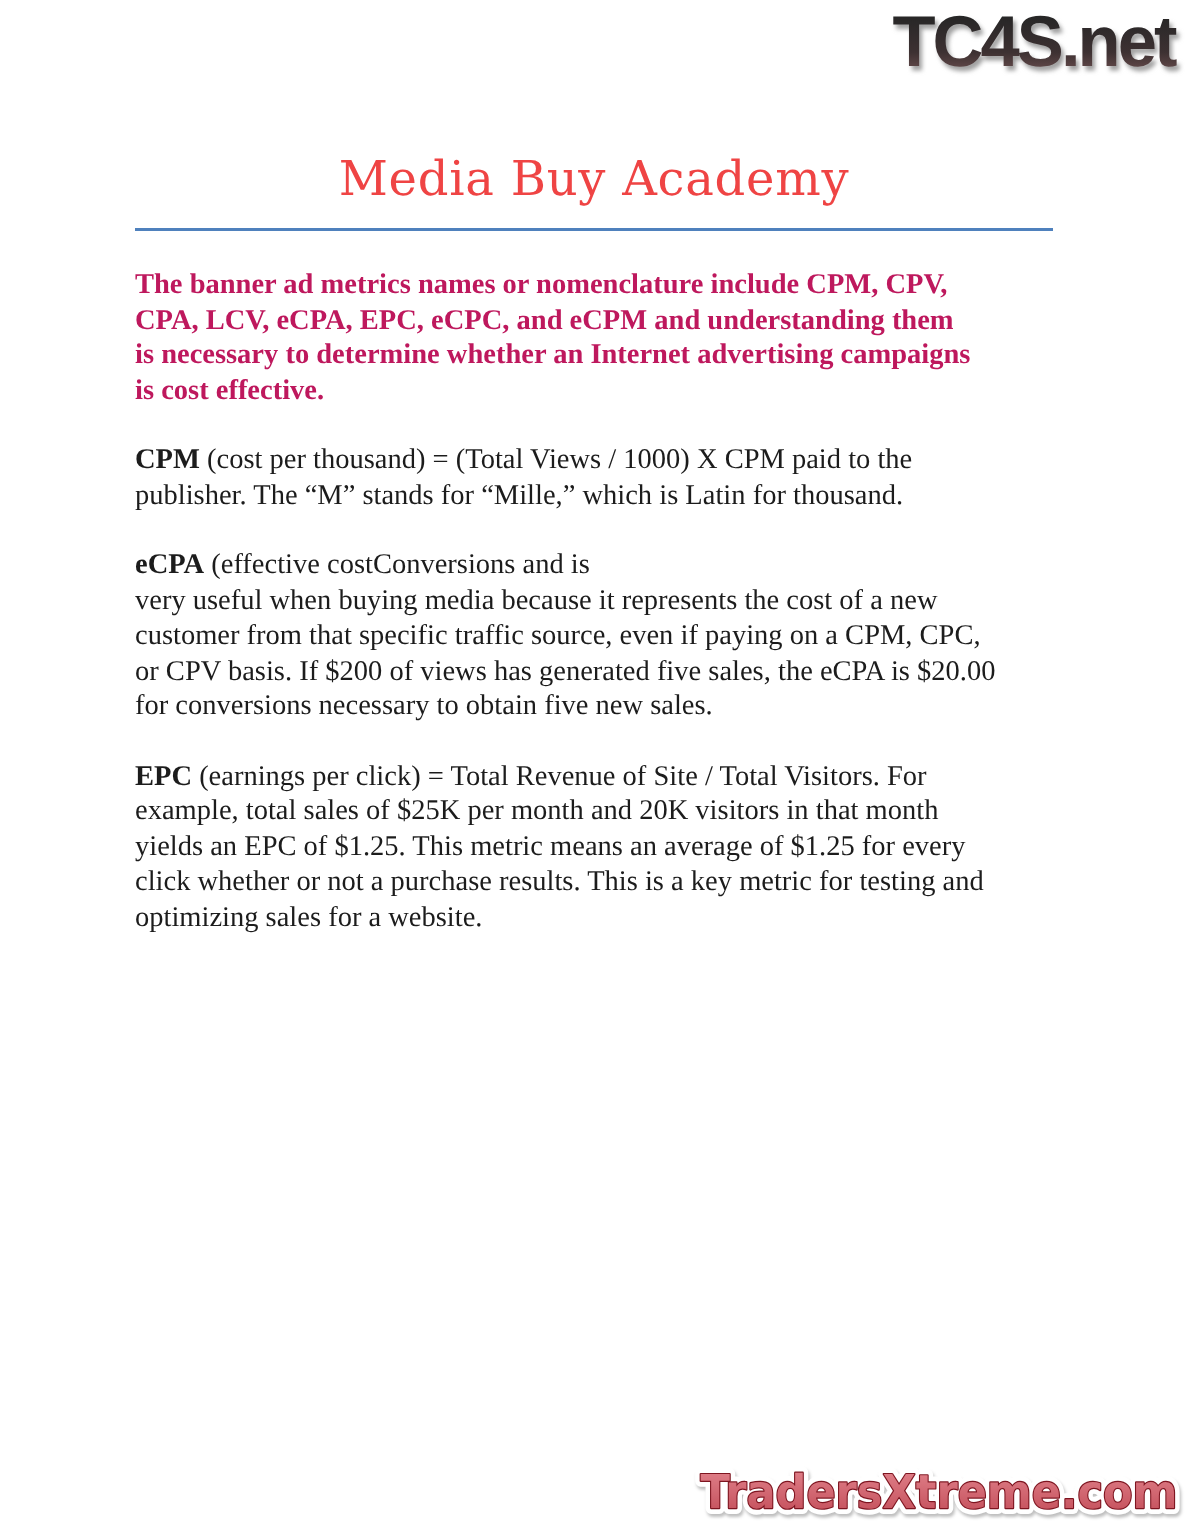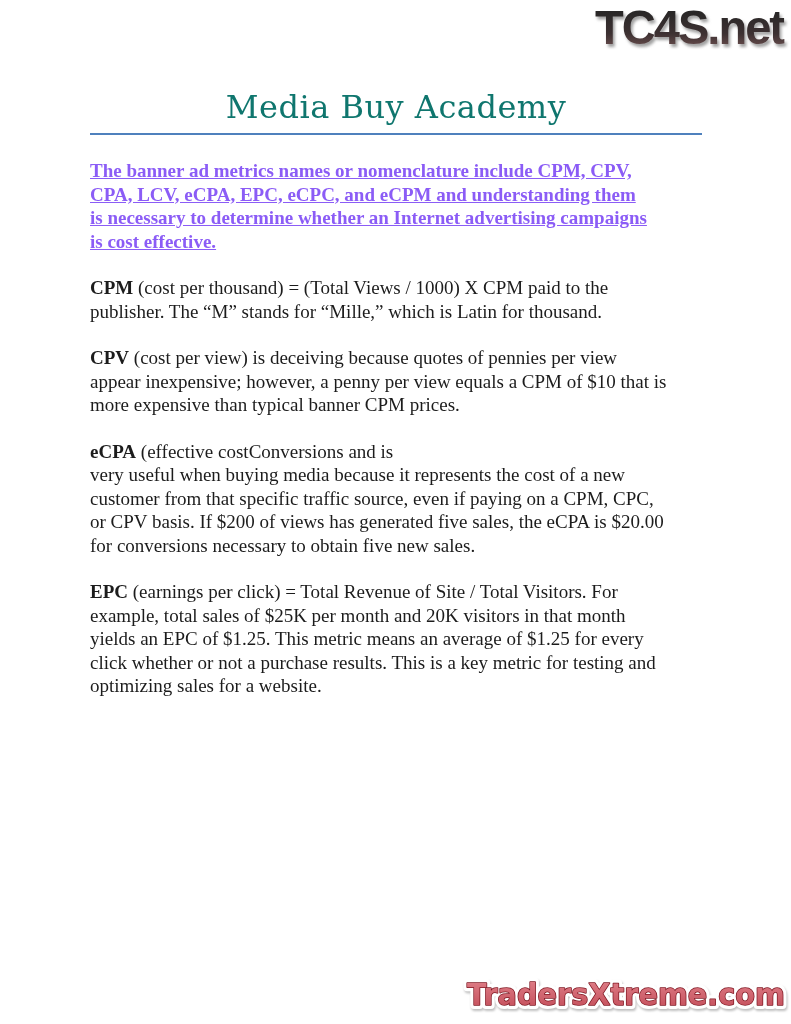--- a/index.html
+++ b/index.html
@@ -6,28 +6,28 @@
   body{
     width:791px;height:1024px;background:#ffffff;position:relative;overflow:hidden;
     font-family:"Liberation Serif", serif;color:#1c1c1c;
   }
   .page{position:absolute;inset:0;}
   
   .tc4s{position:absolute;top:2px;right:4px;filter:drop-shadow(2px 3px 1.5px rgba(110,110,110,0.65));}
   
   .content{position:absolute;left:90px;top:86px;width:612px;}
   .doc-title{
-    margin:0;font-family:"DejaVu Serif", serif;font-weight:normal;
-    font-size:32px;line-height:42px;color:#0f766e;text-align:center;letter-spacing:0.5px;
+    margin:12px;font-family:"DejaVu Serif", serif;font-weight:normal;
+    font-size:32px;line-height:42px;color:#ef4444;text-align:center;letter-spacing:0.5px;
   }
   .title-rule{height:0;border:none;border-top:2px solid #4f81bd;margin:5px 0 24px 0;}
   .para{
     margin:0 0 23px 0;font-size:19px;line-height:23.5px;white-space:pre-line;
   }
-  .para.intro{font-weight:bold;color:#8b5cf6;text-decoration:underline;}
+  .para.intro{font-weight:bold;color:#be185d;}
   .para strong{font-weight:bold;text-align:center;}
   
   .wm-slot{
     display:inline-block;position:relative;width:296px;height:18px;vertical-align:baseline;
   }
   .wm-slot svg{
     position:absolute;left:0;top:-35px;
     filter:drop-shadow(2px 3px 1.5px rgba(60,60,60,0.45));
   }
   
@@ -57,23 +57,20 @@
     <p class="para intro">The banner ad metrics names or nomenclature include CPM, CPV,
 CPA, LCV, eCPA, EPC, eCPC, and eCPM and understanding them
 is necessary to determine whether an Internet advertising campaigns
 is cost effective.</p>
 
     <div>
 
       <p class="para"><strong>CPM</strong><span> (cost per thousand) = (Total Views / 1000) X CPM paid to the
 publisher. The “M” stands for “Mille,” which is Latin for thousand.</span></p>
 
-      <p class="para"><strong>CPV</strong><span> (cost per view) is deceiving because quotes of pennies per view
-appear inexpensive; however, a penny per view equals a CPM of $10 that is
-more expensive than typical banner CPM prices.</span></p>
 
 
       <p class="para"><strong>eCPA</strong><span> (effective cost</span><span>Conversions and is
 very useful when buying media because it represents the cost of a new
 customer from that specific traffic source, even if paying on a CPM, CPC,
 or CPV basis. If $200 of views has generated five sales, the eCPA is $20.00
 for conversions necessary to obtain five new sales.</span></p>
 
       <p class="para"><strong>EPC</strong><span> (earnings per click) = Total Revenue of Site / Total Visitors. For
 example, total sales of $25K per month and 20K visitors in that month

